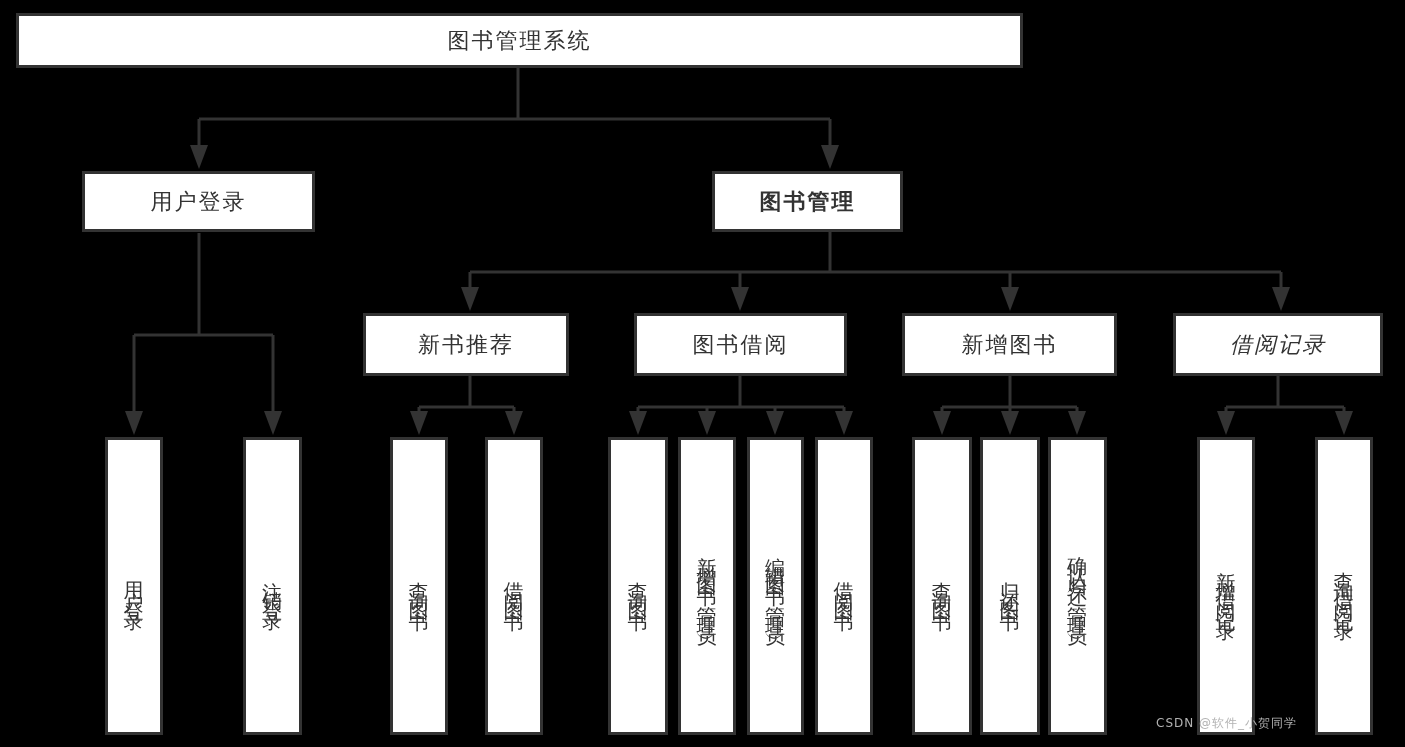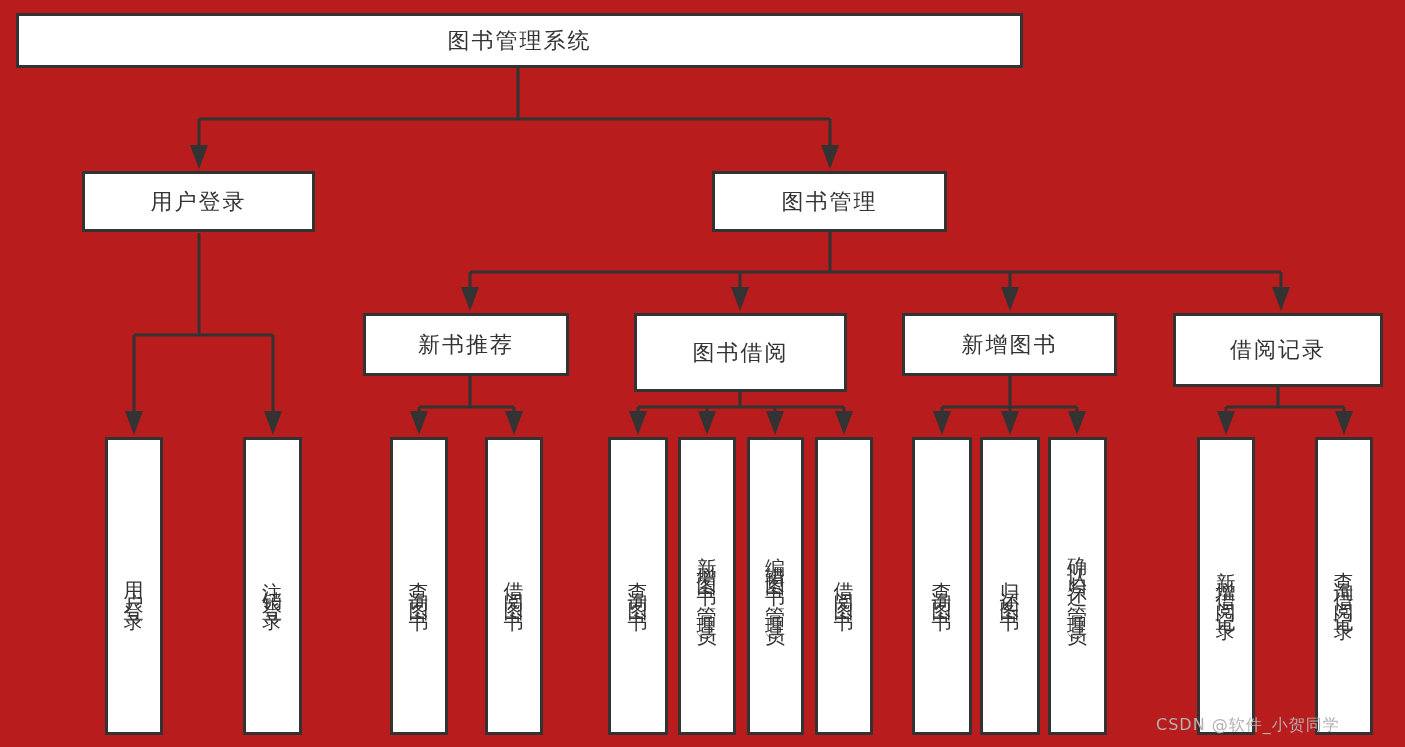--- a/index.html
+++ b/index.html
@@ -5,21 +5,21 @@
   html, body {
     margin: 0;
     padding: 0;
     background: #ffffff;
     font-family: "DejaVu Sans", sans-serif;
   }
   .canvas {
     position: relative;
     width: 1405px;
     height: 747px;
-    background: #b91c1c;
+    background: #000000;
     overflow: hidden;
     color: #333333;
   }
   .connectors {
     position: absolute;
     left: 0;
     top: 0;
     width: 1405px;
     height: 747px;
     pointer-events: none;
@@ -45,21 +45,21 @@
     text-orientation: mixed;
     font-size: 20px;
     letter-spacing: 10px;
     line-height: 1;
     white-space: nowrap;
   }
   .watermark {
     position: absolute;
     left: 1156px;
     top: 715px;
-    font-size: 16px;
+    font-size: 12px;
     letter-spacing: 1px;
     color: #b2b2b2;
     white-space: nowrap;
     z-index: 5;
   }
 </style>
 </head>
 <body>
 
 <div class="canvas">
@@ -107,34 +107,34 @@
     </g>
   </svg>
 
   <div class="node node-h" style="left:16px; top:13px; width:1007px; height:55px;">
     <span>图书管理系统</span>
   </div>
 
   <div class="node node-h" style="left:82px; top:171px; width:233px; height:61px;">
     <span>用户登录</span>
   </div>
-  <div class="node node-h" style="left:712px; top:171px; width:235px; height:61px;">
+  <div class="node node-h" style="left:712px; top:171px; width:191px; height:61px;font-weight:bold;">
     <span>图书管理</span>
   </div>
 
   <div class="node node-h" style="left:363px; top:313px; width:206px; height:63px;">
     <span>新书推荐</span>
   </div>
-  <div class="node node-h" style="left:634px; top:313px; width:213px; height:79px;text-align:center;">
+  <div class="node node-h" style="left:634px; top:313px; width:213px; height:63px;text-align:center;">
     <span>图书借阅</span>
   </div>
   <div class="node node-h" style="left:902px; top:313px; width:215px; height:63px;">
     <span>新增图书</span>
   </div>
-  <div class="node node-h" style="left:1173px; top:313px; width:210px; height:74px;">
+  <div class="node node-h" style="left:1173px; top:313px; width:210px; height:63px;font-style:italic;">
     <span>借阅记录</span>
   </div>
 
   <div class="node node-v" style="left:105px; top:437px; width:58px; height:298px;">
     <span>用户登录</span>
   </div>
   <div class="node node-v" style="left:243px; top:437px; width:59px; height:298px;">
     <span>注销登录</span>
   </div>
 

